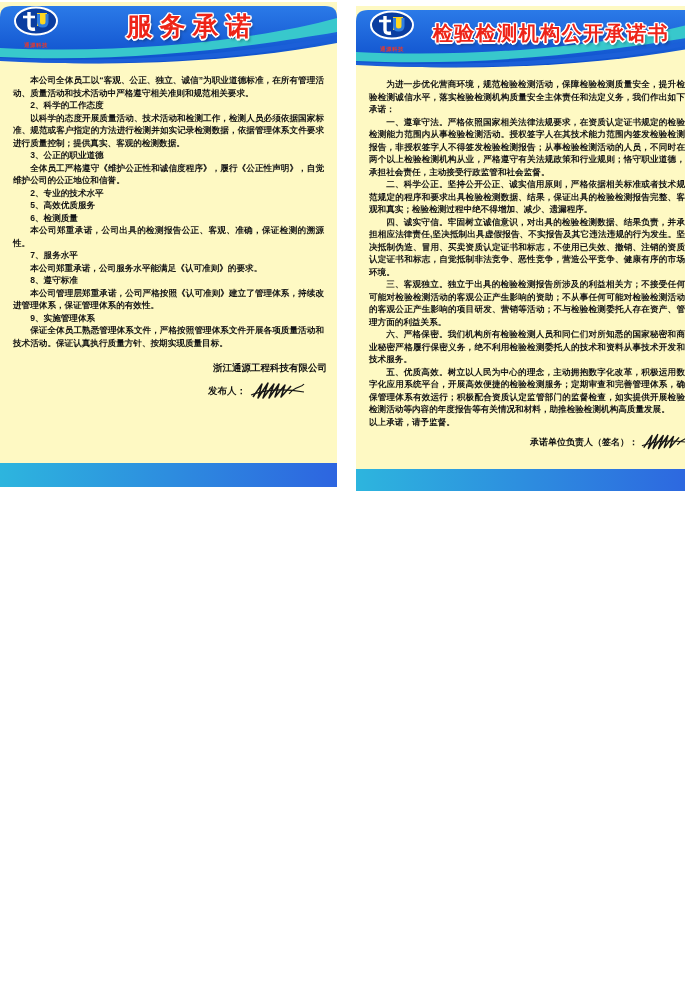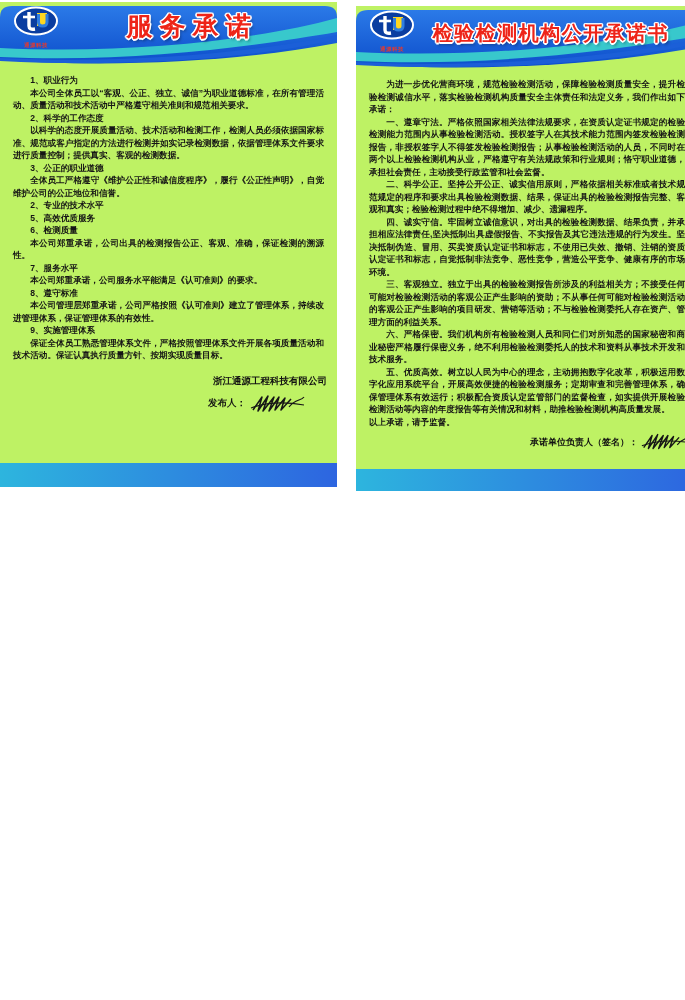--- a/index.html
+++ b/index.html
@@ -1,21 +1,21 @@
 <!DOCTYPE html>
 <html><head>
 <meta charset="utf-8">
 <style>
   html,body{margin:0;padding:0;}
   body{
     width:685px;height:1000px;background:#ffffff;position:relative;
     font-family:"Liberation Sans",sans-serif;color:#111;
     -webkit-font-smoothing:antialiased;
   }
-  .doc{position:absolute;background:#bef264;overflow:hidden;}
+  .doc{position:absolute;background:#fef9c3;overflow:hidden;}
   #doc-left{left:0;top:2px;width:337px;height:485px;}
   #doc-right{left:356px;top:6px;width:342px;height:485px;}
 
   .banner{position:relative;height:64px;}
   .banner svg.waves{position:absolute;left:0;top:0;}
 
   .logo{position:absolute;left:12px;top:4px;width:48px;text-align:center;z-index:3;}
   .logo .sub{font-size:5.5px;line-height:6px;color:#e8392a;font-weight:bold;letter-spacing:.5px;margin-top:-2px;}
 
   .title{
@@ -72,21 +72,20 @@
         <path d="M25.5,8 v8 q0,4 4,4 q4.5,0 4.5,-4 v-8" fill="none" stroke="#2f7de0" stroke-width="3"></path>
         <path d="M16,6 v14 q0,4 6,3" fill="none" stroke="#ffffff" stroke-width="3.4"></path>
         <path d="M10,11 h12" stroke="#ffffff" stroke-width="2.6"></path>
       </svg>
       <div class="sub">通源科技</div>
     </div>
     <div class="title">服务承诺</div>
   </div>
 
   <div class="doc-body">
-    <p>1、职业行为</p>
     <p>本公司全体员工以“客观、公正、独立、诚信”为职业道德标准，在所有管理活动、质量活动和技术活动中严格遵守相关准则和规范相关要求。</p>
     <p>2、科学的工作态度</p>
     <p>以科学的态度开展质量活动、技术活动和检测工作，检测人员必须依据国家标准、规范或客户指定的方法进行检测并如实记录检测数据，依据管理体系文件要求进行质量控制；提供真实、客观的检测数据。</p>
     <p>3、公正的职业道德</p>
     <p>全体员工严格遵守《维护公正性和诚信度程序》，履行《公正性声明》，自觉维护公司的公正地位和信誉。</p>
     <p>2、专业的技术水平</p>
     <p>5、高效优质服务</p>
     <p>6、检测质量</p>
     <p>本公司郑重承诺，公司出具的检测报告公正、客观、准确，保证检测的溯源性。</p>
     <p>7、服务水平</p>

